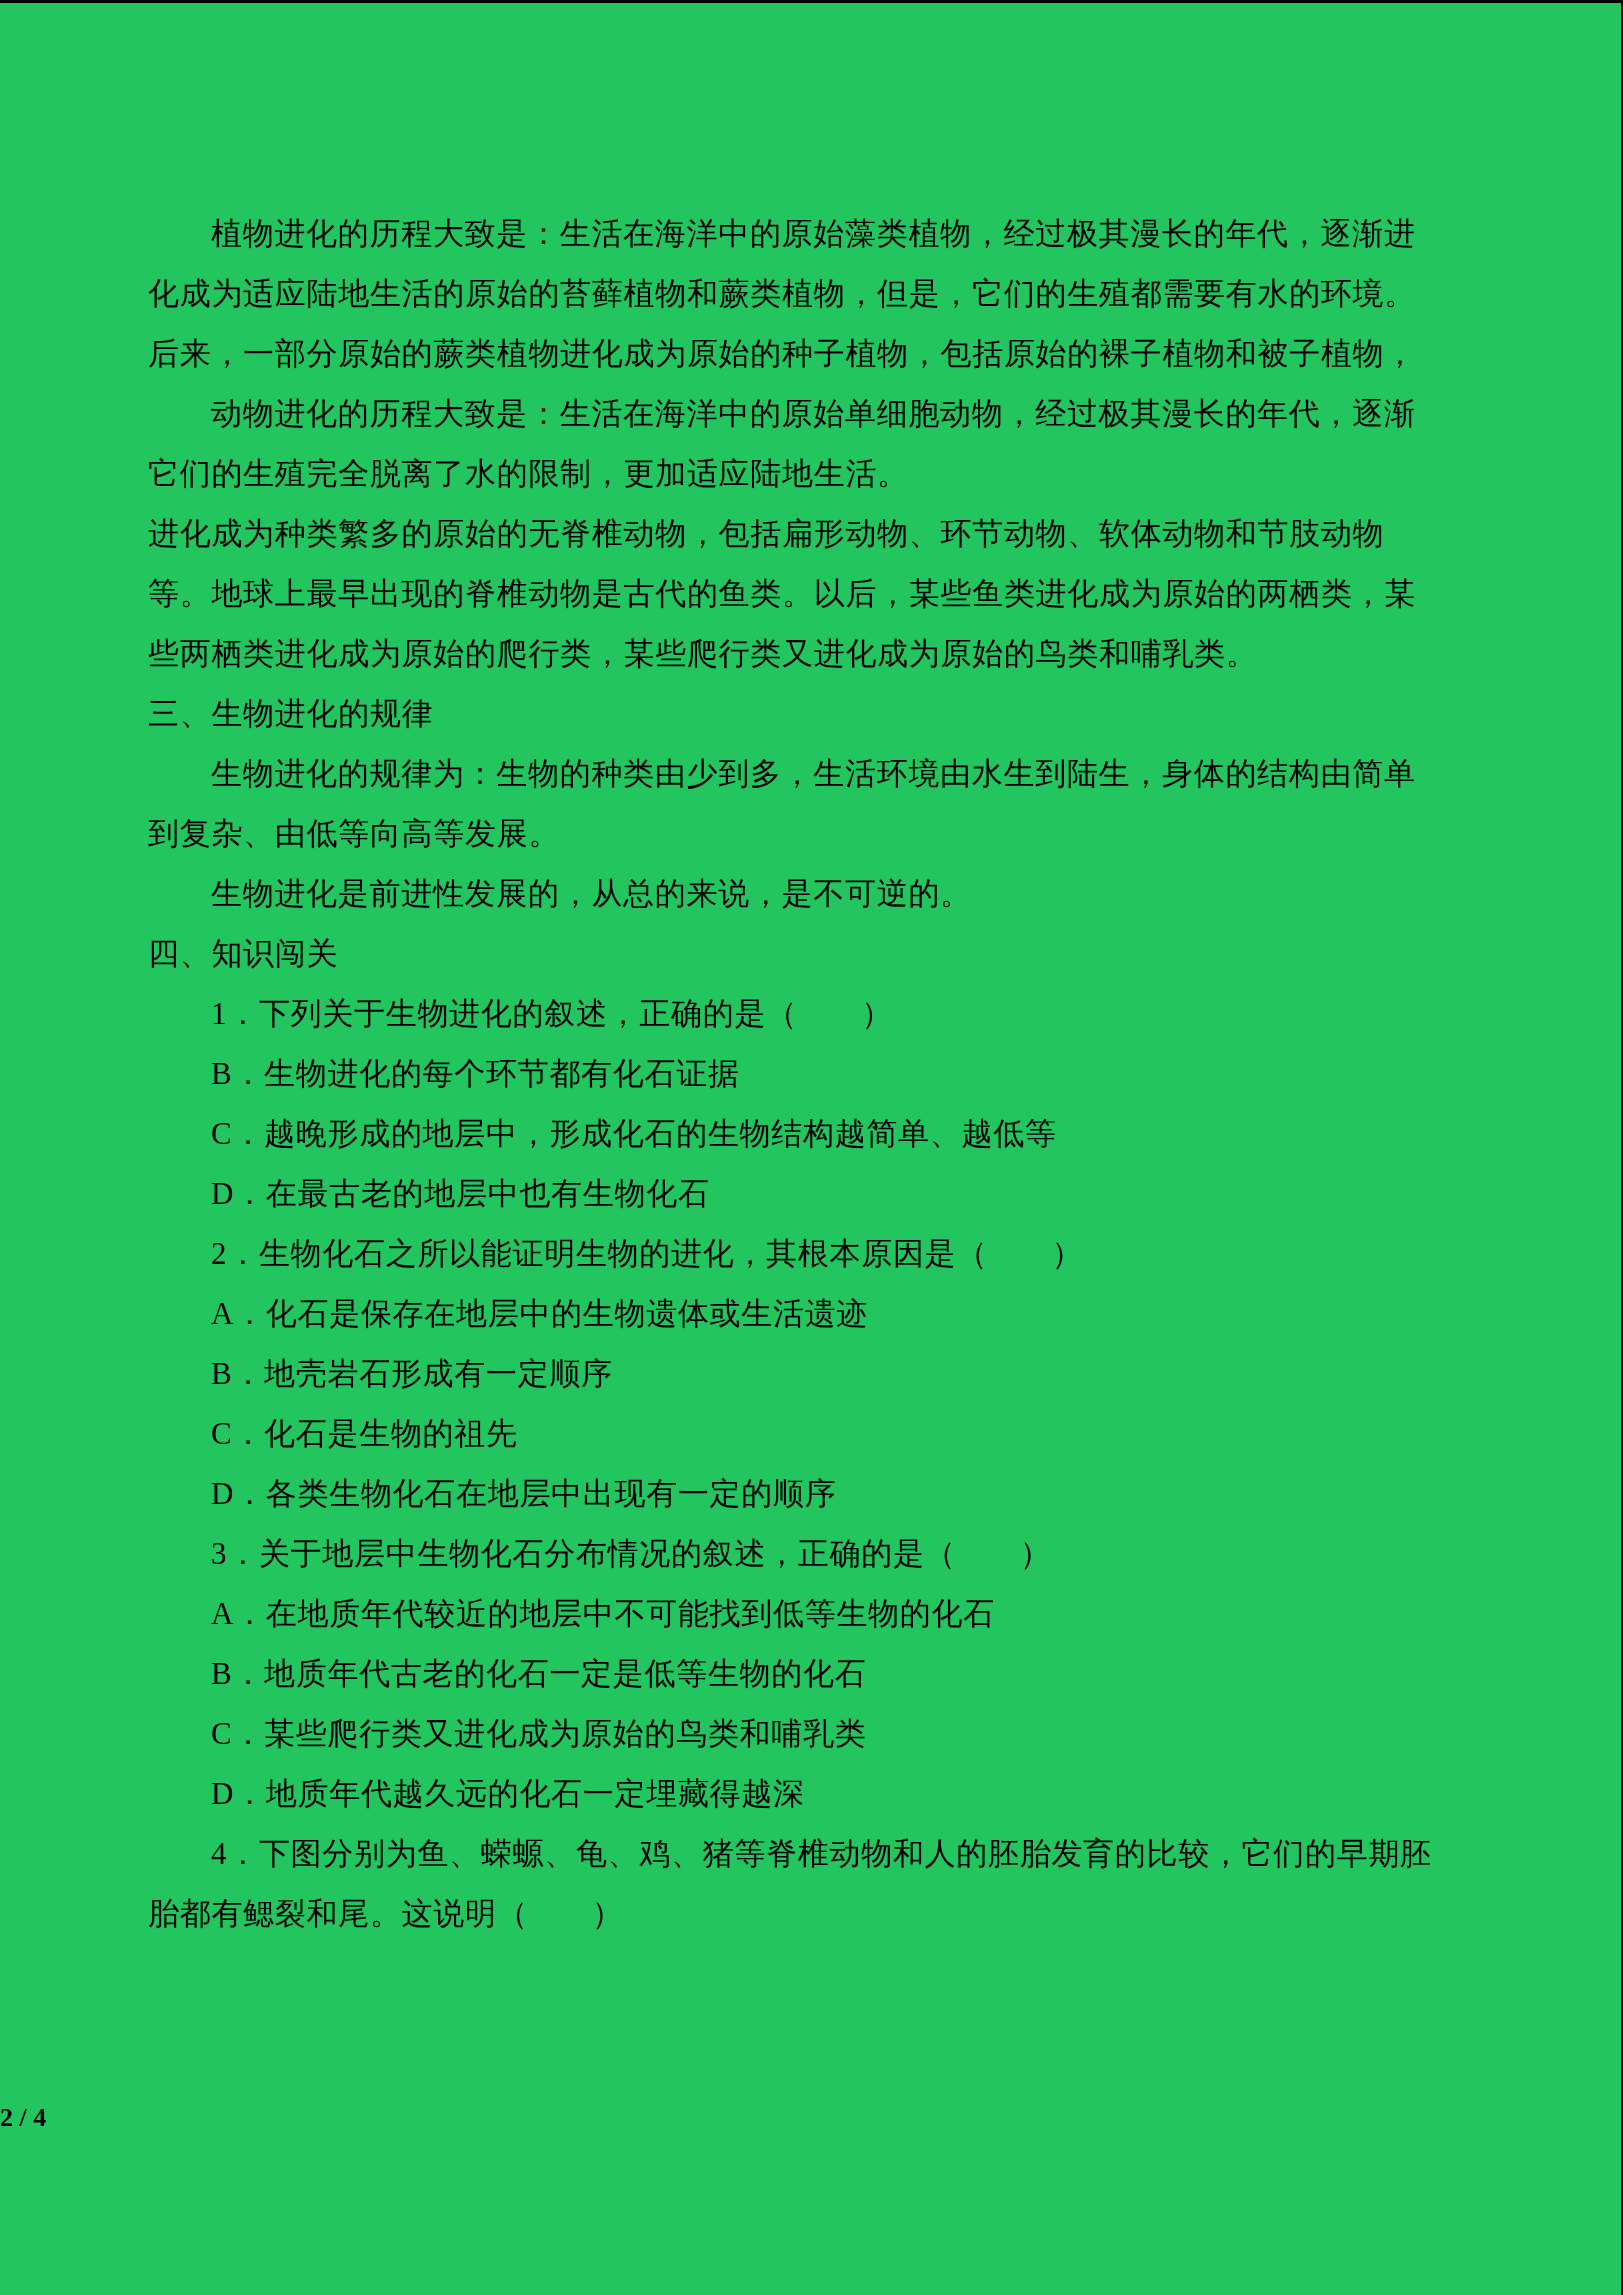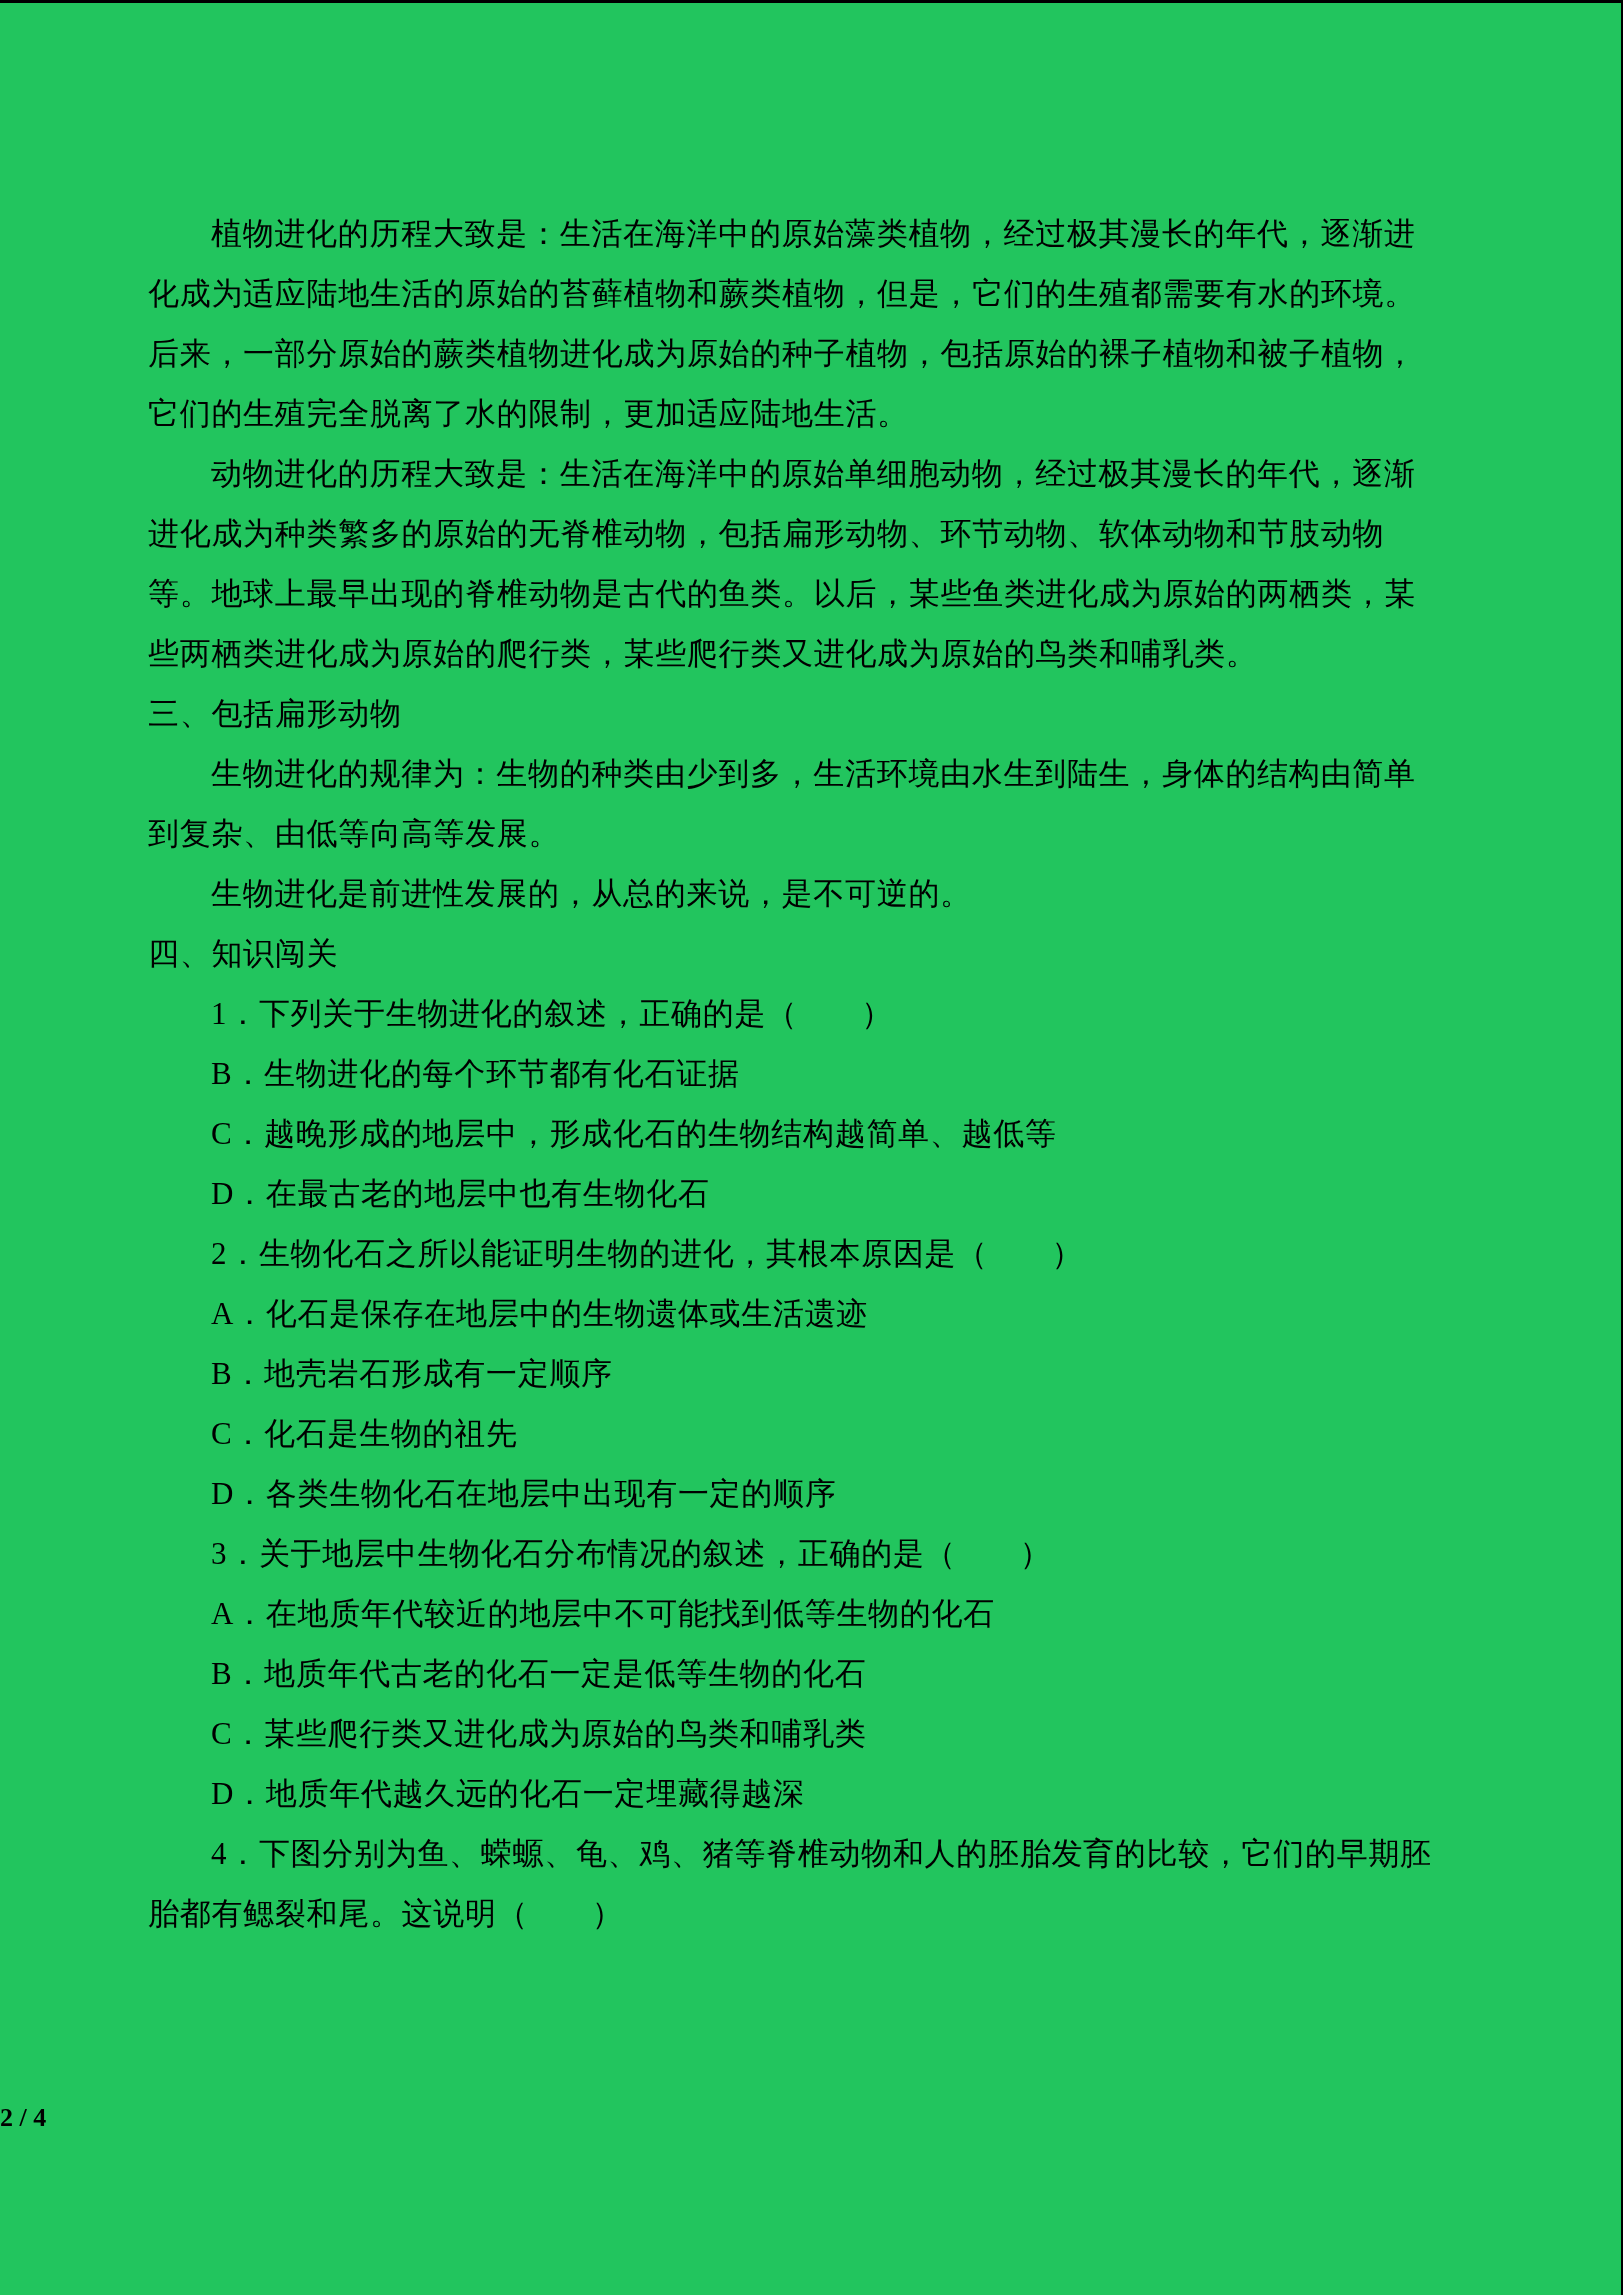--- a/index.html
+++ b/index.html
@@ -63,26 +63,26 @@
 <body>
 
 <div class="page">
   <div class="top-border"></div>
   <div class="right-border"></div>
 
   <div class="text-block">
       <div class="line indent">植物进化的历程大致是：生活在海洋中的原始藻类植物，经过极其漫长的年代，逐渐进</div>
       <div class="line">化成为适应陆地生活的原始的苔藓植物和蕨类植物，但是，它们的生殖都需要有水的环境。</div>
       <div class="line">后来，一部分原始的蕨类植物进化成为原始的种子植物，包括原始的裸子植物和被子植物，</div>
+      <div class="line indent">动物进化的历程大致是：生活在海洋中的原始单细胞动物，经过极其漫长的年代，逐渐</div>
       <div class="line">它们的生殖完全脱离了水的限制，更加适应陆地生活。</div>
-      <div class="line indent">动物进化的历程大致是：生活在海洋中的原始单细胞动物，经过极其漫长的年代，逐渐</div>
       <div class="line">进化成为种类繁多的原始的无脊椎动物，包括扁形动物、环节动物、软体动物和节肢动物</div>
       <div class="line">等。地球上最早出现的脊椎动物是古代的鱼类。以后，某些鱼类进化成为原始的两栖类，某</div>
       <div class="line">些两栖类进化成为原始的爬行类，某些爬行类又进化成为原始的鸟类和哺乳类。</div>
-      <div class="line">三、包括扁形动物</div>
+      <div class="line">三、生物进化的规律</div>
       <div class="line indent">生物进化的规律为：生物的种类由少到多，生活环境由水生到陆生，身体的结构由简单</div>
       <div class="line">到复杂、由低等向高等发展。</div>
       <div class="line indent">生物进化是前进性发展的，从总的来说，是不可逆的。</div>
       <div class="line">四、知识闯关</div>
       <div class="line indent">1．下列关于生物进化的叙述，正确的是（　　）</div>
       <div class="line indent">B．生物进化的每个环节都有化石证据</div>
       <div class="line indent">C．越晚形成的地层中，形成化石的生物结构越简单、越低等</div>
       <div class="line indent">D．在最古老的地层中也有生物化石</div>
       <div class="line indent">2．生物化石之所以能证明生物的进化，其根本原因是（　　）</div>
       <div class="line indent">A．化石是保存在地层中的生物遗体或生活遗迹</div>

